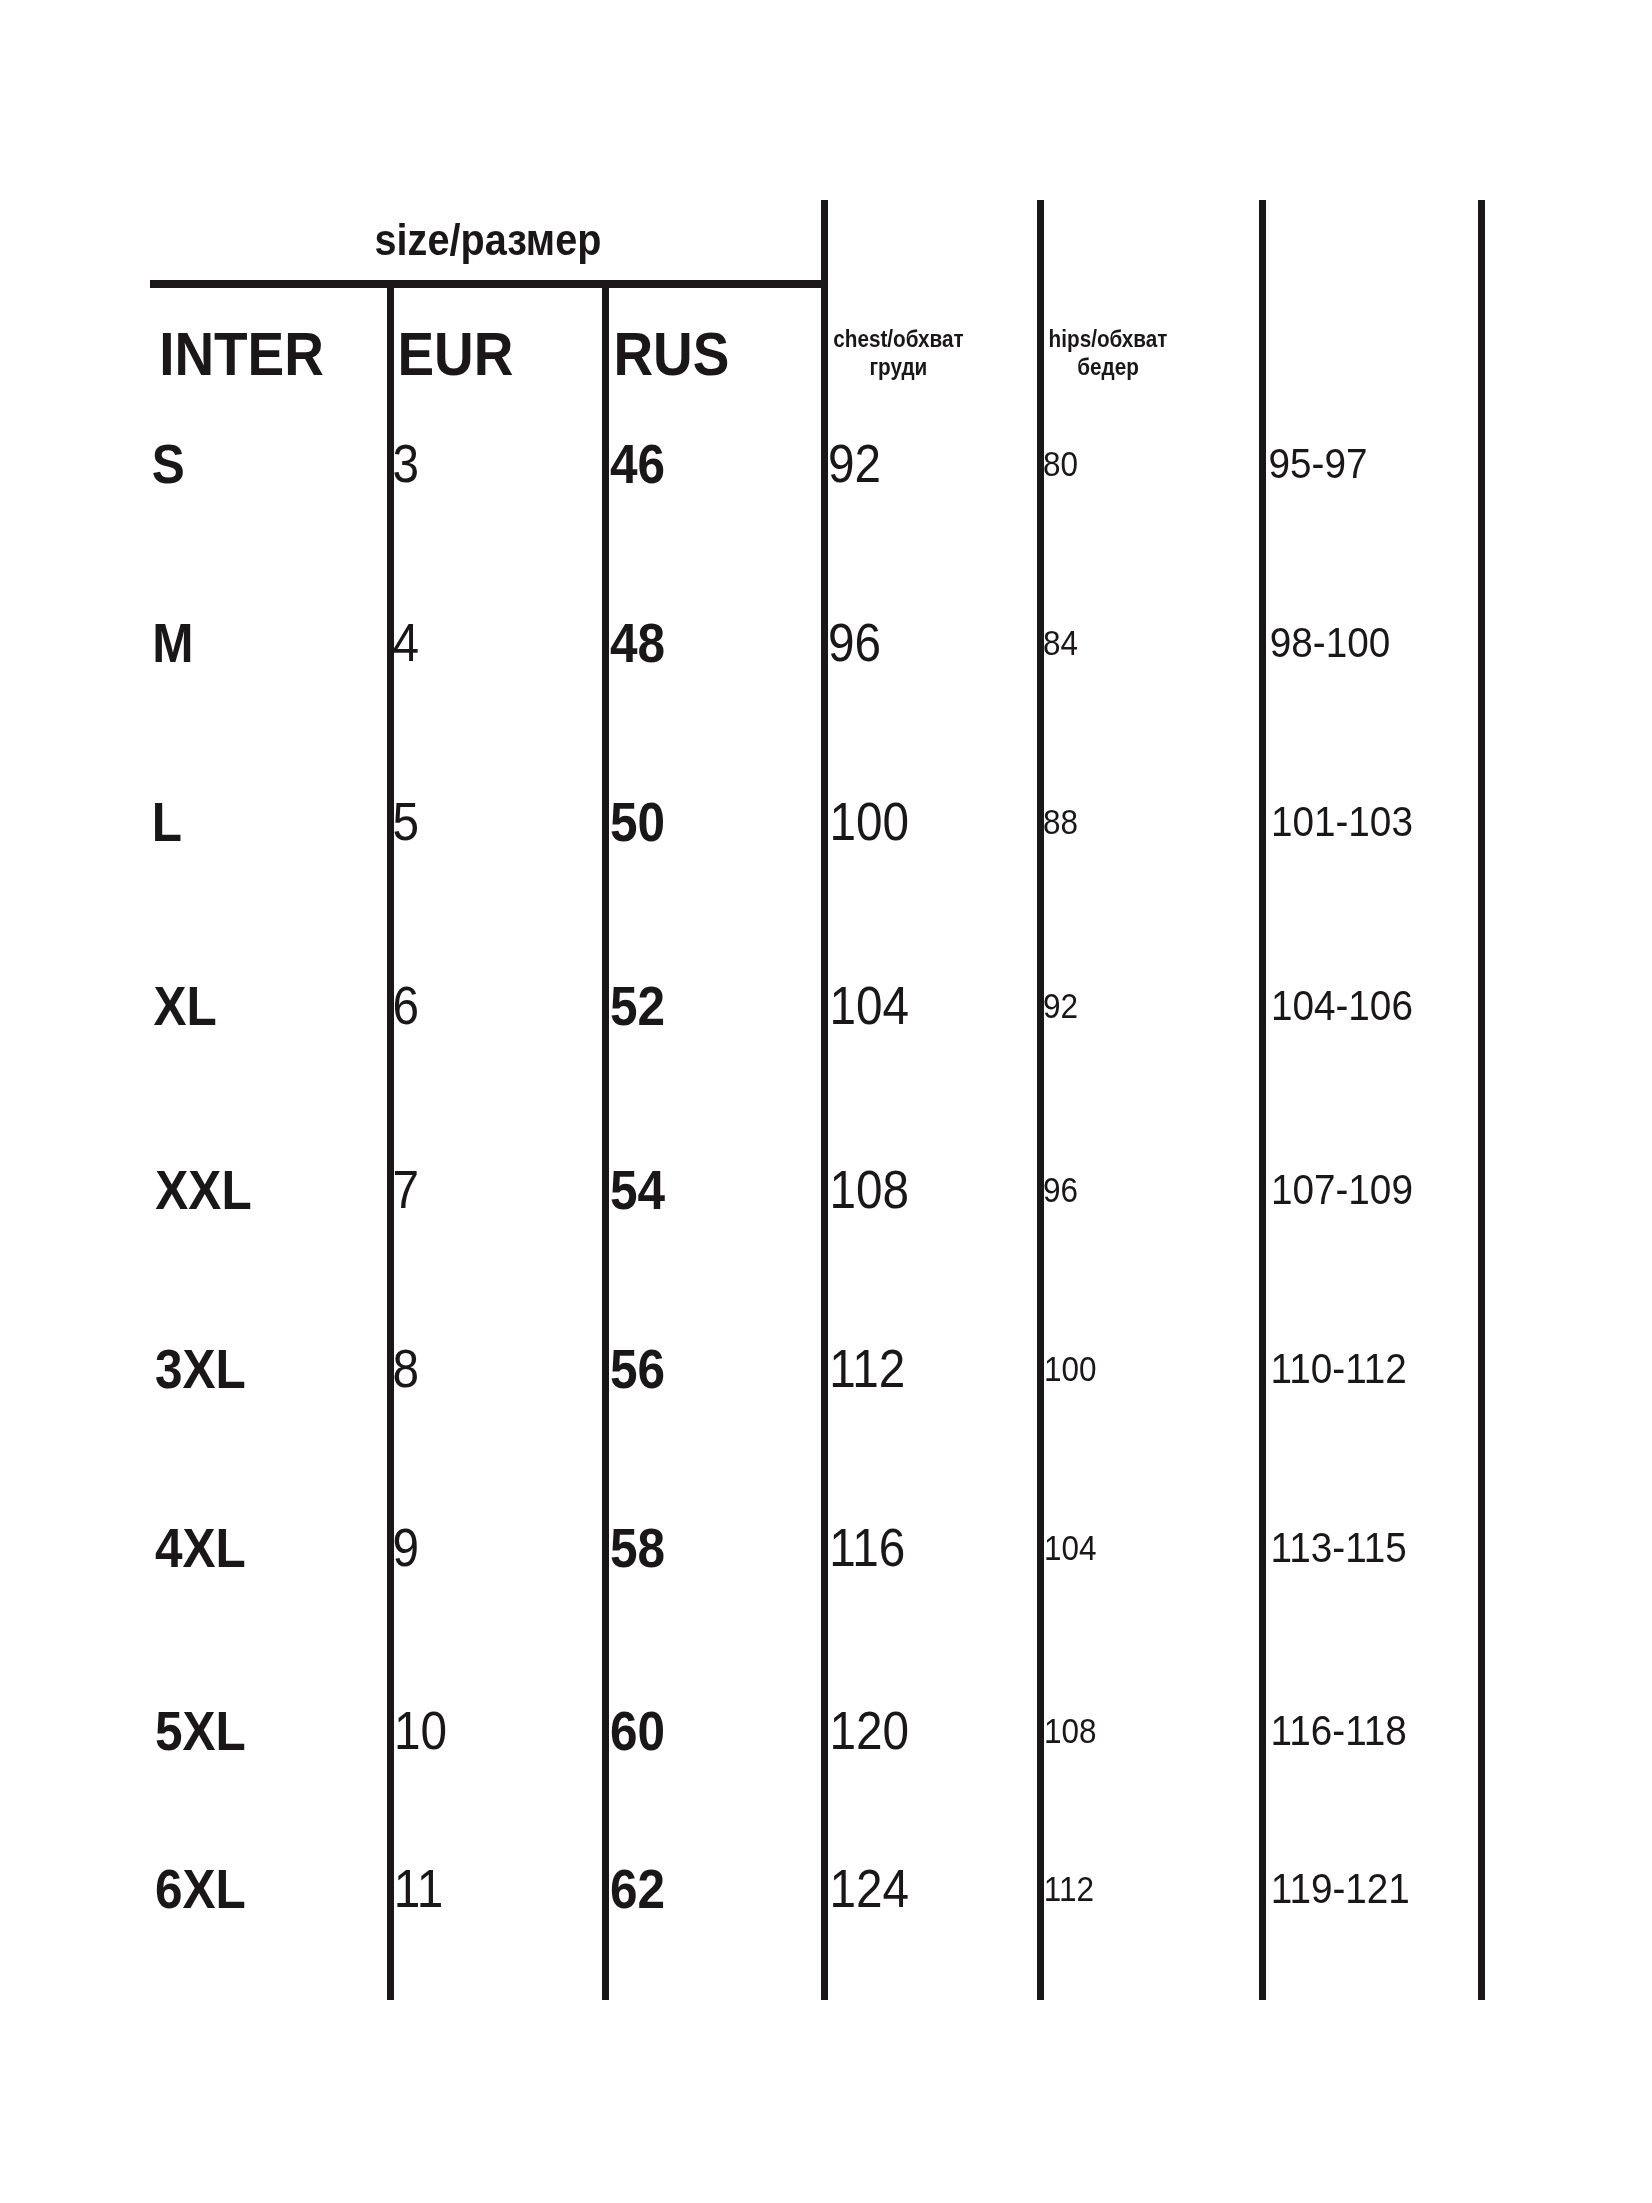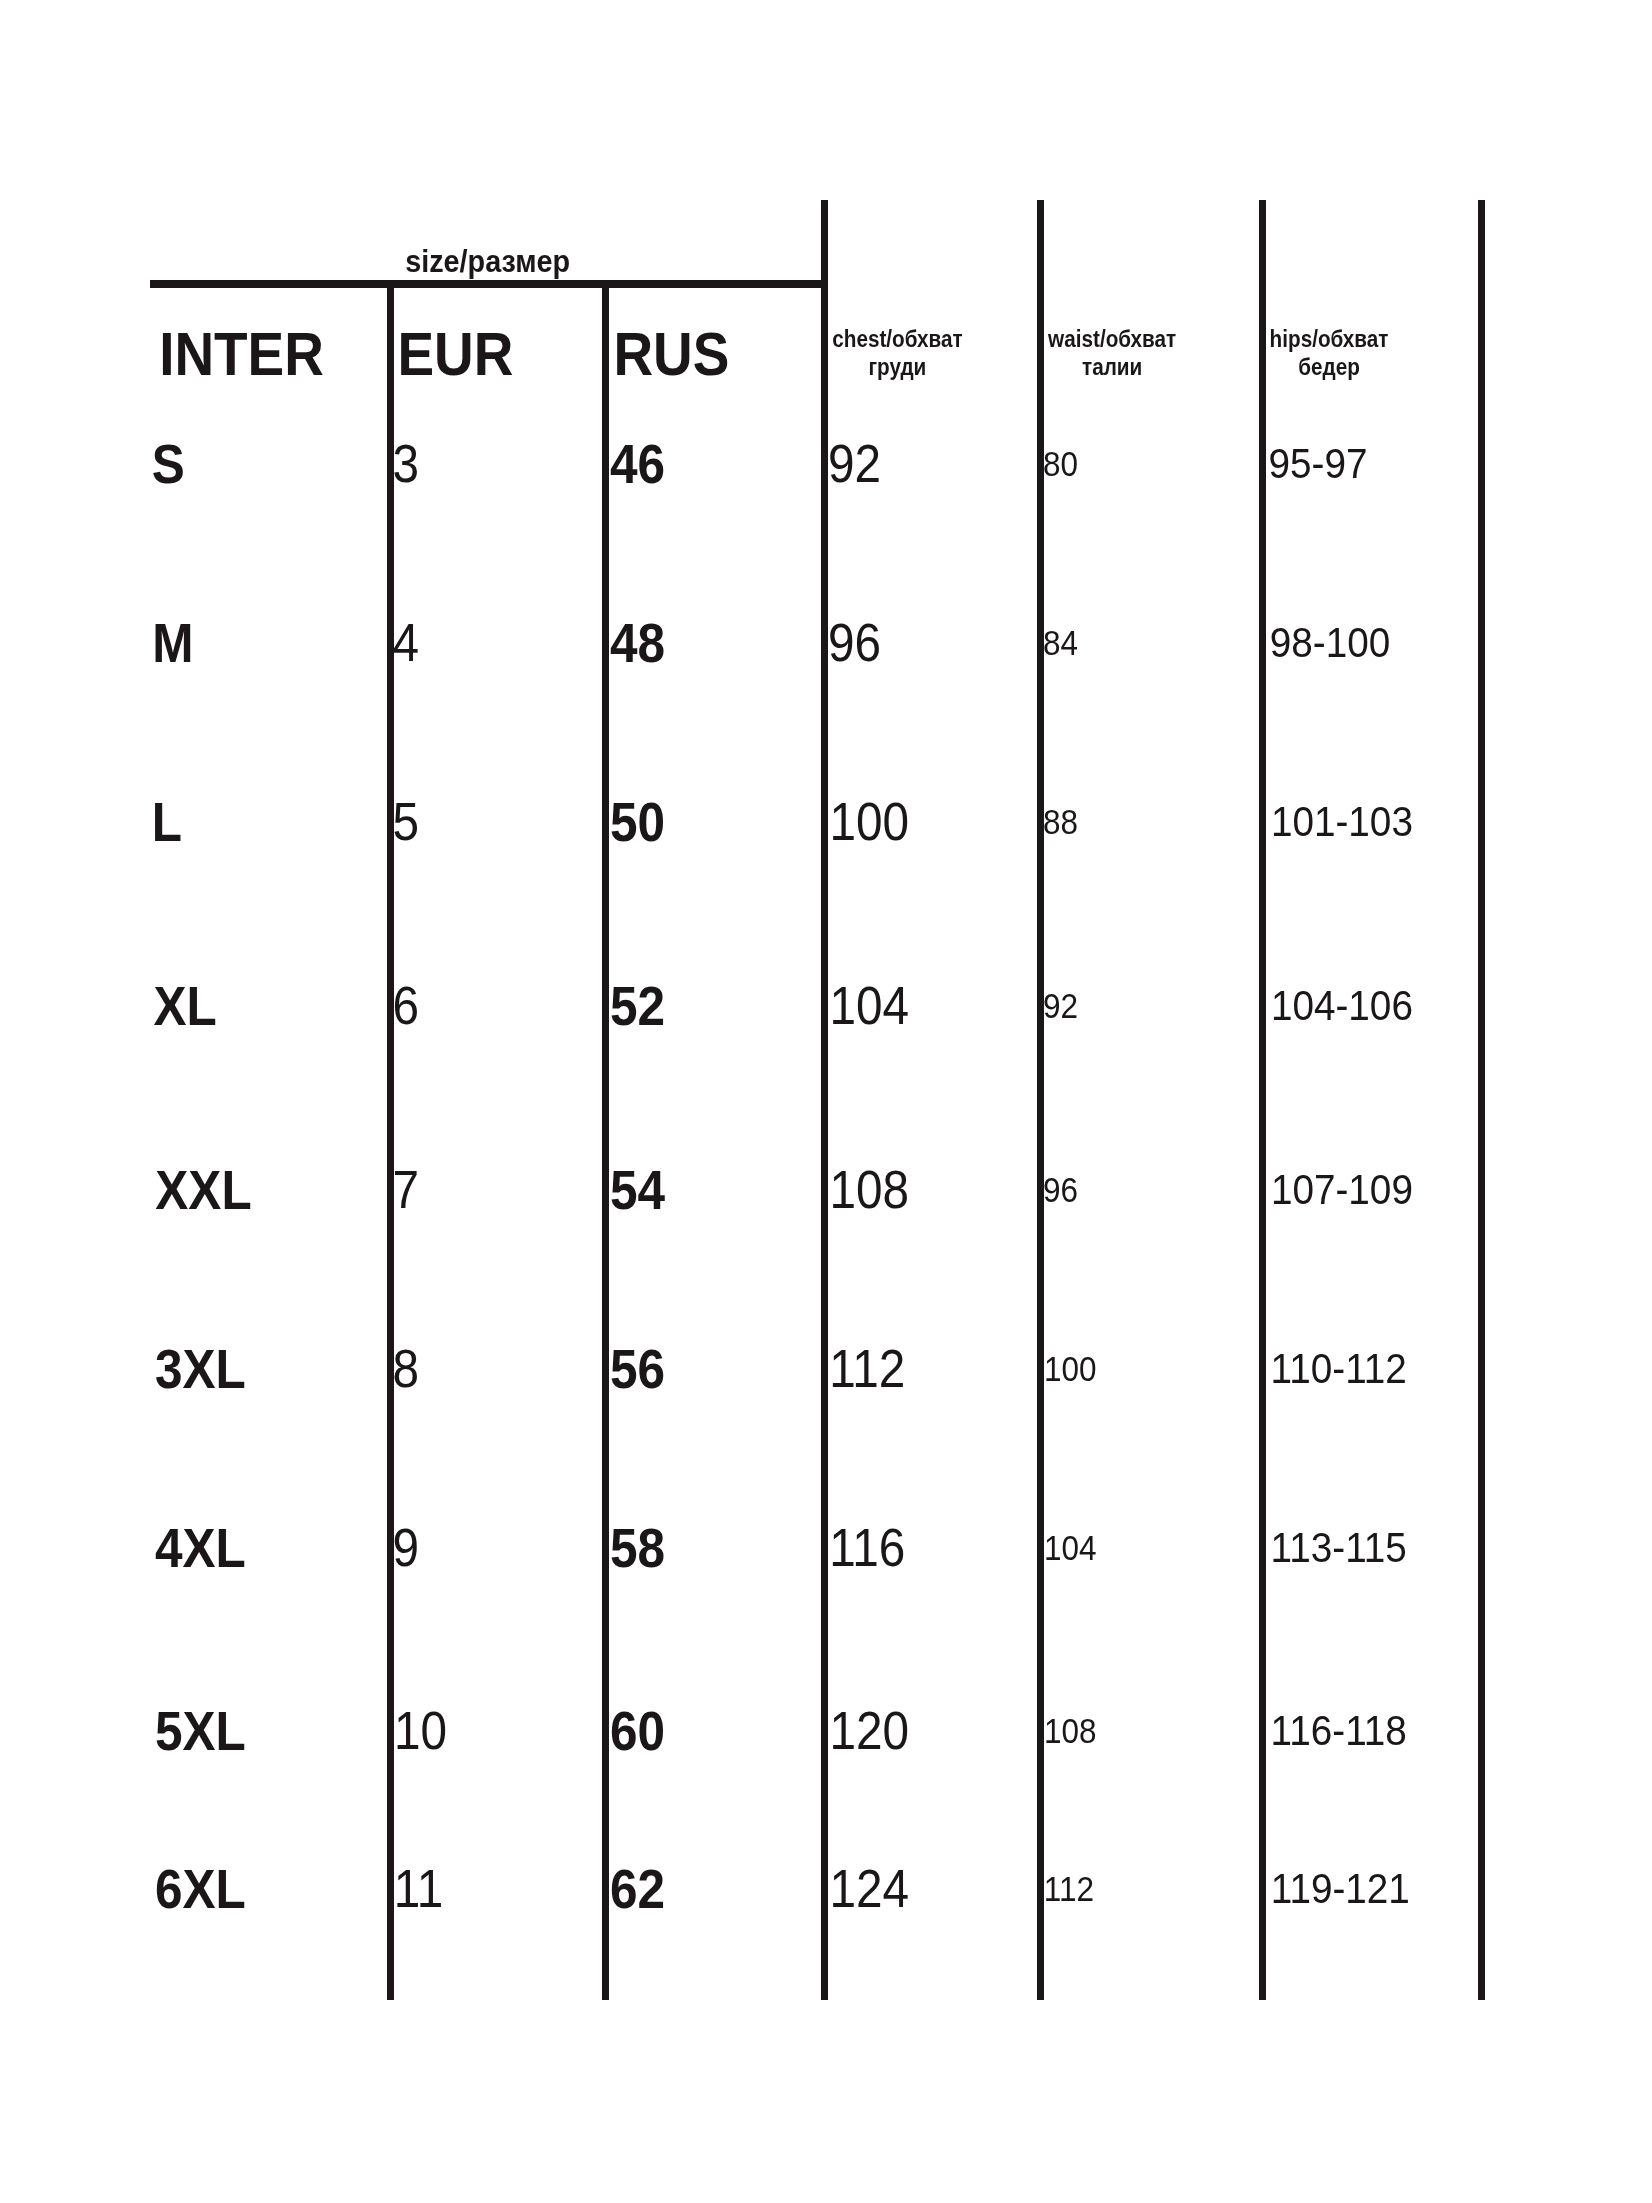--- a/index.html
+++ b/index.html
@@ -8,21 +8,21 @@
   .page {
     position:relative; width:1653px; height:2204px;
     background:var(--bg); overflow:hidden;
     font-family:"Liberation Sans", sans-serif; color:var(--ink);
   }
   .t { display:inline-block; transform:scaleX(0.9); white-space:nowrap; }
 
   
   .group-title {
     position:absolute; left:150px; top:215px; width:675px;
-    text-align:center; font-size:32px; font-weight:700;margin-top:28px;
+    text-align:center; font-size:44px; font-weight:700;
   }
 
   
   .hline { position:absolute; left:150px; top:280px; width:675px; height:8.3px; background:var(--ink); }
   .vline { position:absolute; width:7.3px; background:var(--ink); }
   .vl-a { left:387px;  top:285px; height:1715px; }
   .vl-b { left:602px;  top:285px; height:1715px; }
   .vl-c { left:821px;  top:200px; height:1800px; }
   .vl-d { left:1037px; top:200px; height:1800px; }
   .vl-e { left:1259px; top:200px; height:1800px; }
@@ -78,26 +78,20 @@
     </div>
     <div class="cell w3 hdr-big">
       <span class="t">RUS</span>
     </div>
     <div class="cell w4 hdr-small">
       <div>
         <span class="t">chest/обхват</span>
         <span class="t">груди</span>
       </div>
     </div>
-    <div class="cell w5 hdr-small">
-      <div>
-        <span class="t">waist/обхват</span>
-        <span class="t">талии</span>
-      </div>
-    </div>
     <div class="cell w6 hdr-small">
       <div>
         <span class="t">hips/обхват</span>
         <span class="t">бедер</span>
       </div>
     </div>
   </div>
 
   <div>
       <div class="trow" style="top: 404px;">

